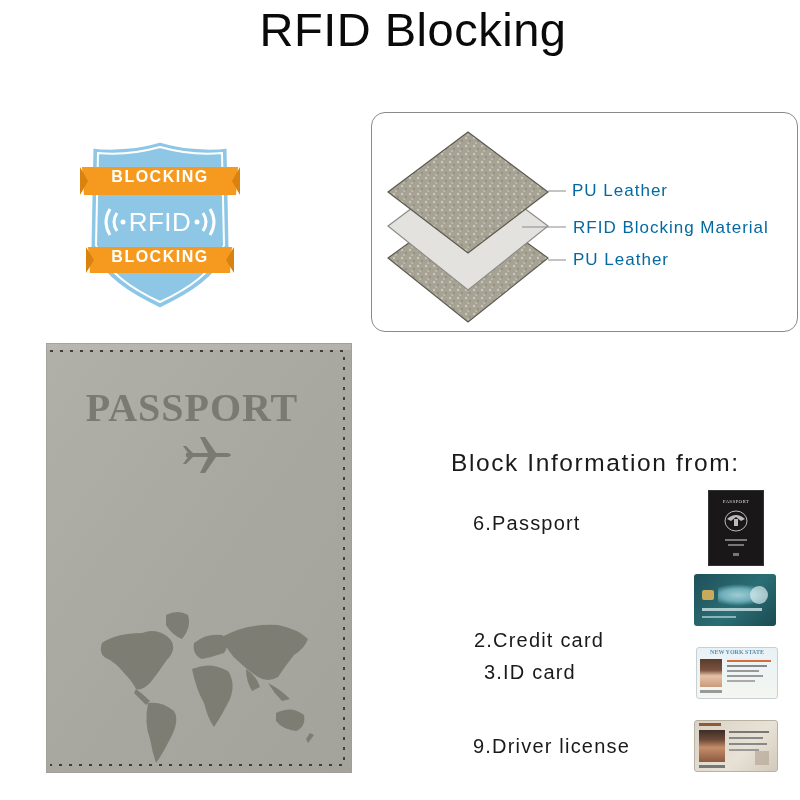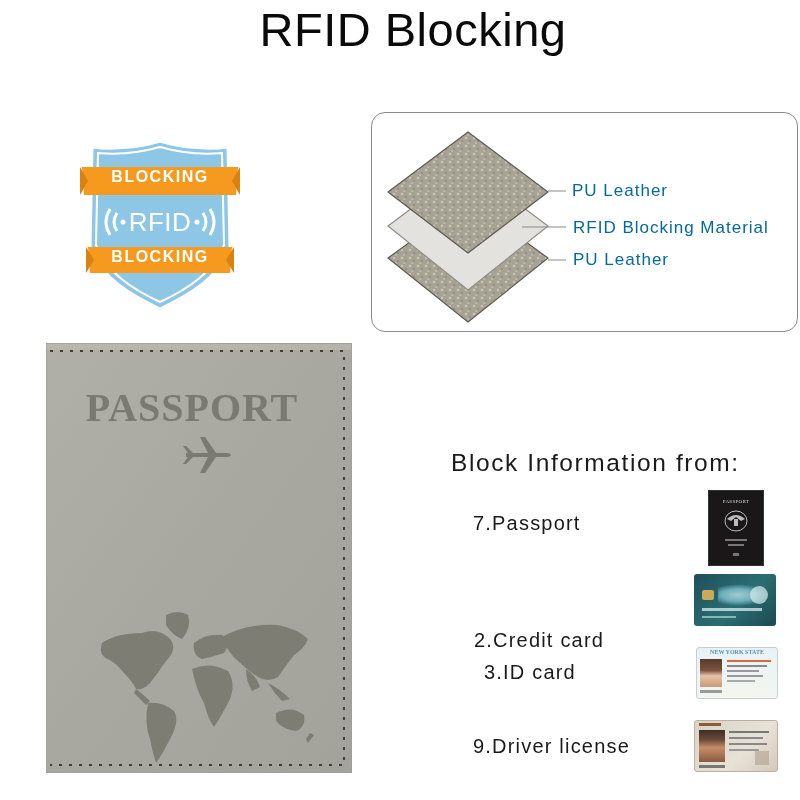--- a/index.html
+++ b/index.html
@@ -119,21 +119,21 @@
       <path d="M222 340 Q234 346 244 356 L236 358 Q228 350 222 340 Z"></path>
 
       <path d="M230 370 Q246 362 258 372 Q260 384 250 388 Q236 386 230 378 Z"></path>
       <path d="M264 390 L268 392 L262 400 L260 396 Z"></path>
     </g>
   </svg>
 </div>
 
 <div class="abs block-heading">Block Information from:</div>
 
-<div class="abs item-label" style="left:473px;top:512px;">7.Passport</div>
+<div class="abs item-label" style="left:473px;top:512px;">6.Passport</div>
 <div class="abs item-label" style="left:474px;top:589px;margin-top:40px;">2.Credit card</div>
 <div class="abs item-label" style="left:484px;top:661px;">3.ID card</div>
 <div class="abs item-label" style="left:473px;top:735px;">9.Driver license</div>
 
 <div class="thumb" style="left:708px;top:490px;width:54px;height:74px;background:#1a1718;border:1px solid #333;">
   <div style="position:absolute;left:0;top:8px;width:54px;text-align:center;font-family:'Liberation Serif',serif;font-size:5px;color:#ddd;letter-spacing:0.3px;">PASSPORT</div>
   <svg style="position:absolute;left:14px;top:18px;" width="26" height="24" viewBox="0 0 26 24">
     <ellipse cx="13" cy="12" rx="11" ry="10" fill="none" stroke="#bbb" stroke-width="1"></ellipse>
     <path d="M4 10 Q13 2 22 10 L18 12 L13 8 L8 12 Z" fill="#bbb"></path>
     <rect x="11" y="10" width="4" height="7" fill="#bbb"></rect>

